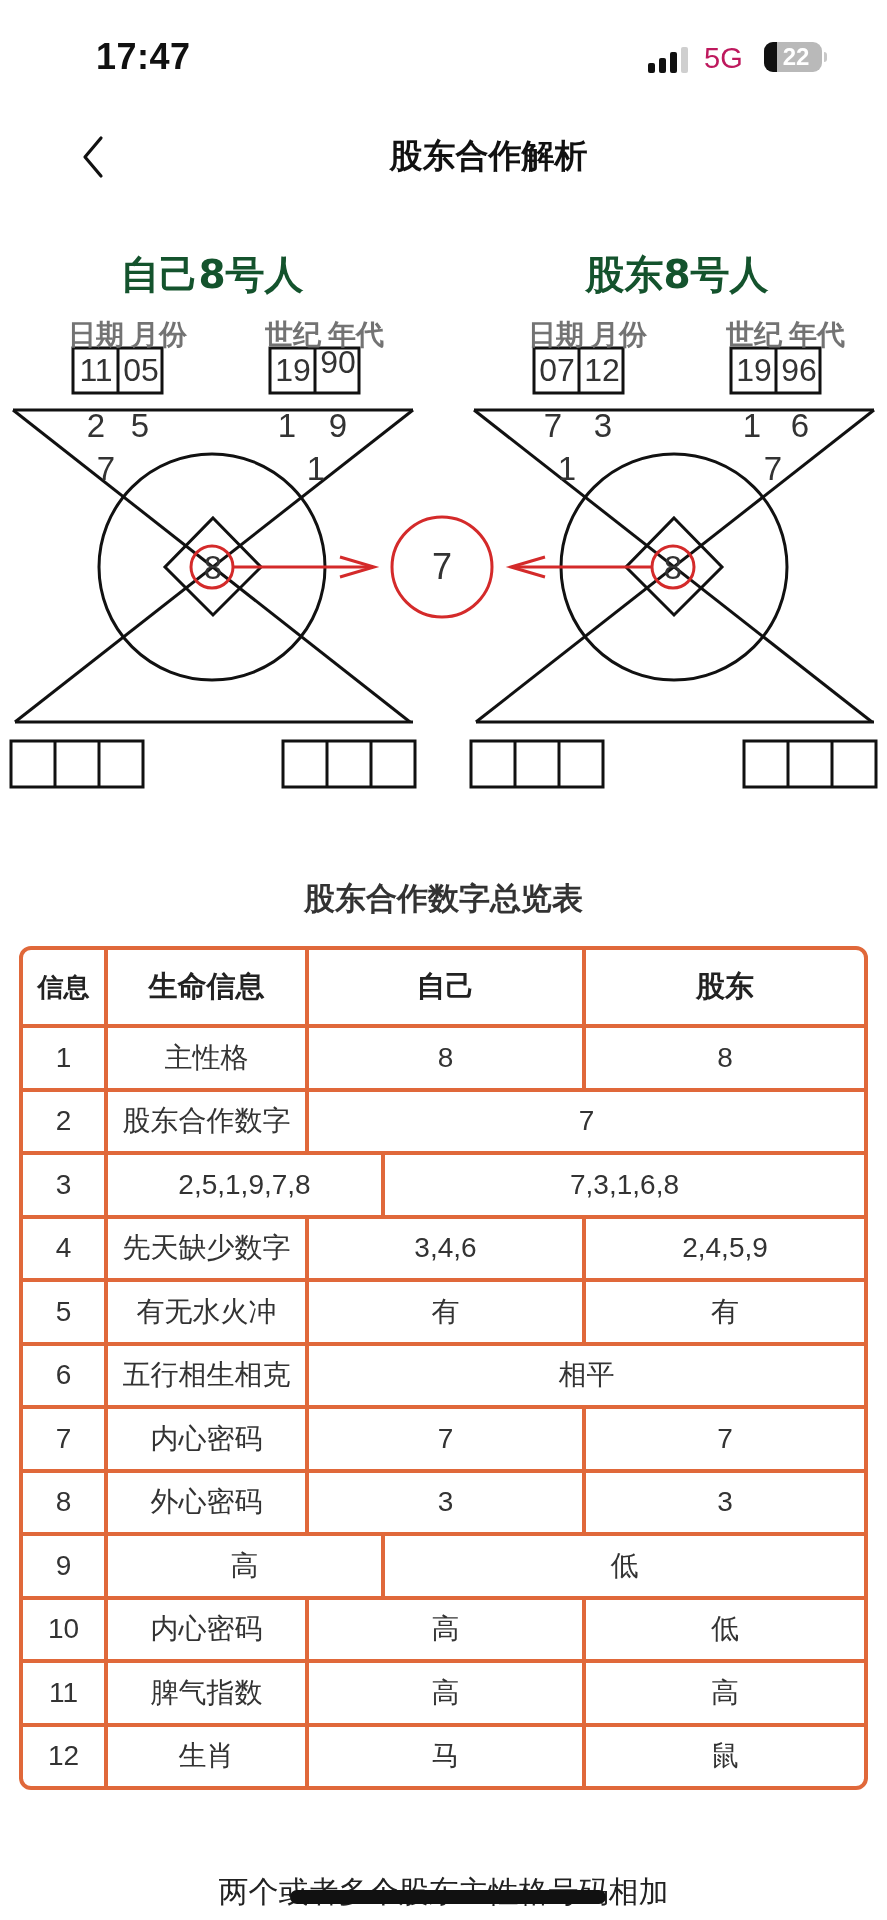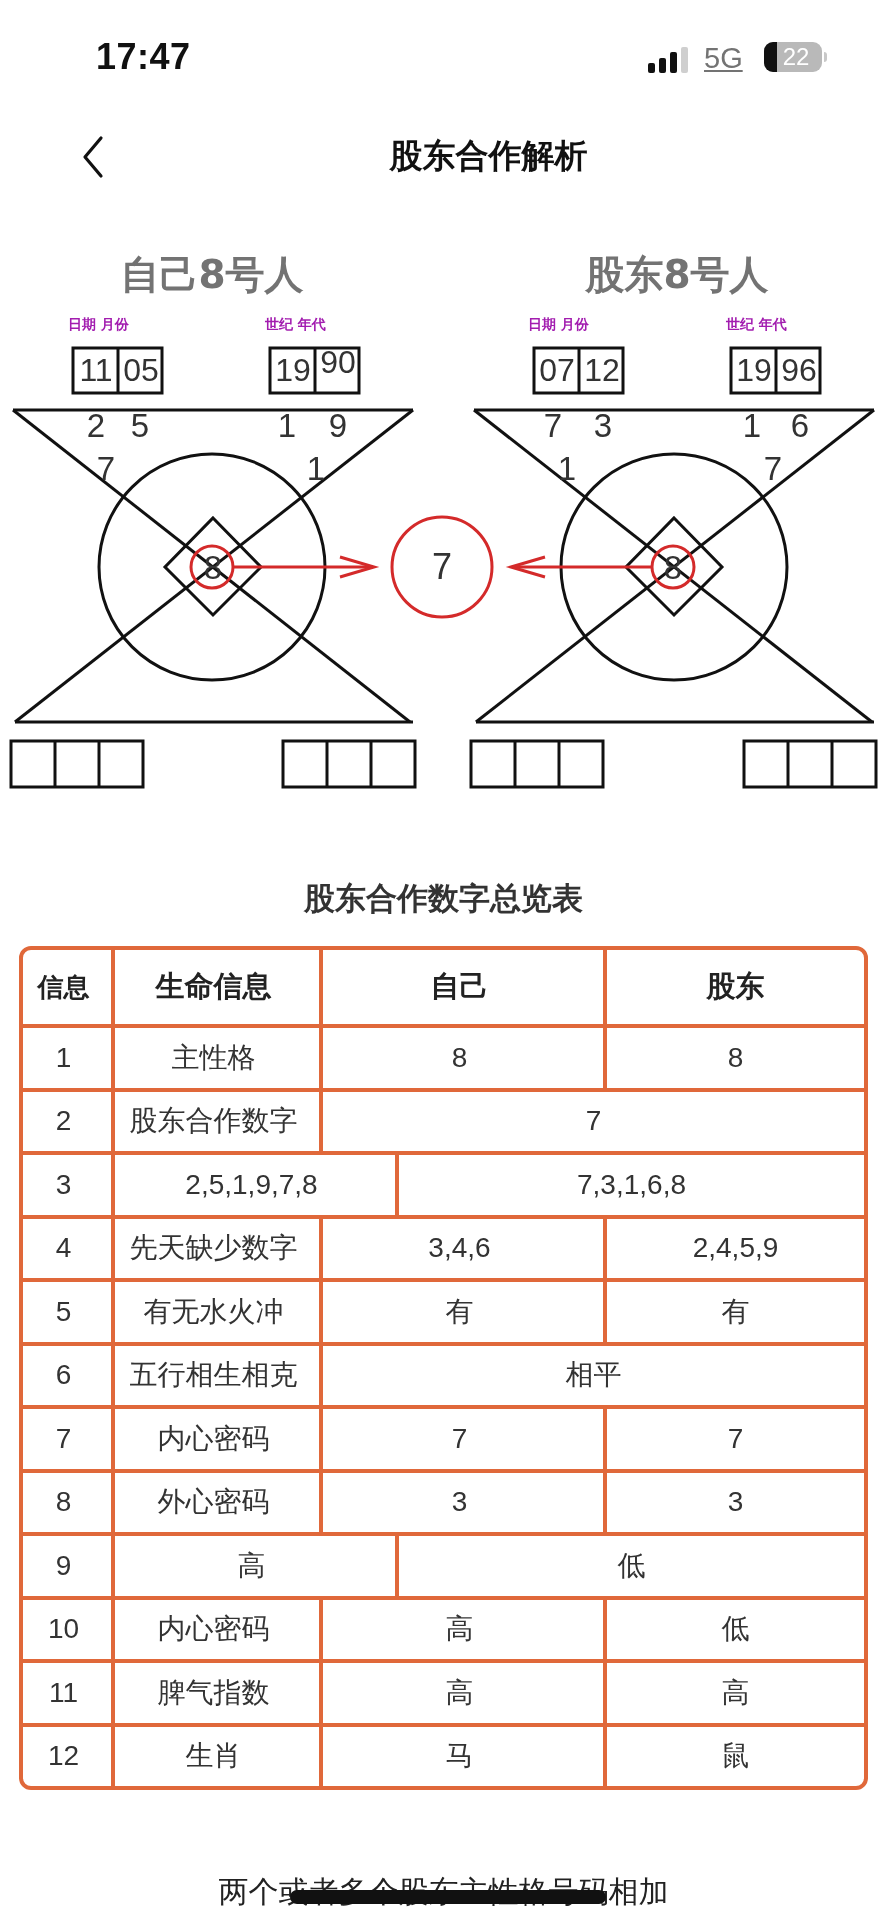--- a/index.html
+++ b/index.html
@@ -2,41 +2,41 @@
 <html><head>
 <meta charset="utf-8">
 <style>
   * { box-sizing: border-box; margin: 0; padding: 0; }
   html, body { width: 887px; height: 1920px; background: #ffffff; overflow: hidden; }
   body { position: relative; font-family: "DejaVu Sans", "Liberation Sans", sans-serif; color: #111; }
 
   .statusbar { position: absolute; left: 0; top: 0; width: 887px; height: 110px; }
   .time { position: absolute; left: 96px; top: 36px; font-family: "Liberation Sans", sans-serif; font-weight: bold; font-size: 36px; letter-spacing: 0.5px; color: #111; }
   .signal { position: absolute; left: 648px; top: 47px; width: 44px; height: 26px; }
-  .net { position: absolute; left: 704px; top: 42px; font-family: "Liberation Sans", sans-serif; font-size: 29px; color: #737373; text-decoration: underline; }
+  .net { position: absolute; left: 704px; top: 42px; font-family: "Liberation Sans", sans-serif; font-size: 29px; color: #be185d; }
   .battery { position: absolute; left: 764px; top: 42px; width: 58px; height: 30px; border-radius: 9px; background: #b9b9b9; overflow: hidden; }
   .battery .fill { position: absolute; left: 0; top: 0; bottom: 0; width: 13px; background: #111; }
-  .battery .pct { position: absolute; left: 0; right: 0; top: 0; bottom: 0; text-align: center; line-height: 30px; font-family: "Liberation Sans", sans-serif; font-weight: normal; font-size: 24px; color: #fff; padding-left: 6px; }
+  .battery .pct { position: absolute; left: 0; right: 0; top: 0; bottom: 0; text-align: center; line-height: 30px; font-family: "Liberation Sans", sans-serif; font-weight: bold; font-size: 24px; color: #fff; padding-left: 6px; }
   .battery-tip { position: absolute; left: 824px; top: 52px; width: 3px; height: 10px; border-radius: 0 3px 3px 0; background: #c8c8c8; }
 
   .navbar { position: absolute; left: 0; top: 120px; width: 887px; height: 70px; margin-left: 45px; }
   .back { position: absolute; left: 32px; top: 12px; width: 40px; height: 50px; cursor: pointer; }
   .nav-title { position: absolute; left: 0; right: 0; top: 14px; text-align: center; font-size: 33px; font-weight: bold; color: #111; }
 
   .diagram { position: absolute; left: 0; top: 230px; width: 887px; height: 580px; }
   .diagram svg { position: absolute; left: 0; top: 0; }
-  .dtitle { position: absolute; top: 18px; width: 300px; text-align: center; font-size: 39px; font-weight: bold; color: #737373; }
-  .dlabel { position: absolute; top: 86px; font-size: 14px; font-weight: bold; color: #a21caf; white-space: nowrap; }
+  .dtitle { position: absolute; top: 18px; width: 300px; text-align: center; font-size: 39px; font-weight: bold; color: #14532d; }
+  .dlabel { position: absolute; top: 86px; font-size: 28px; font-weight: bold; color: #737373; white-space: nowrap; font-family: Liberation Serif, serif; }
   .dnum { position: absolute; font-family: "Liberation Sans", sans-serif; font-size: 33px; color: #333; transform: translate(-50%, -50%); }
   .boxnum { position: absolute; font-family: "Liberation Sans", sans-serif; font-size: 32px; color: #333; text-align: center; width: 44px; line-height: 44px; }
 
   .table-title { position: absolute; left: 0; right: 0; top: 878px; text-align: center; font-size: 31px; font-weight: bold; color: #333; }
 
   .tbl { position: absolute; left: 19px; top: 946px; width: 849px; border: 4px solid #e0683a; border-radius: 12px; overflow: hidden; background: #fff; }
-  .row { display: flex; border-top: 4px solid #e0683a; height: 63.5px; gap: 7px; }
+  .row { display: flex; border-top: 4px solid #e0683a; height: 63.5px; }
   .row.header { border-top: none; height: 74px; }
   .cell { display: flex; align-items: center; justify-content: center; border-left: 4px solid #e0683a; font-size: 28px; color: #333; white-space: nowrap; overflow: hidden; }
   .cell:first-child { border-left: none; }
   .c0 { width: 81px; font-family: "Liberation Sans", sans-serif; }
   .c1 { width: 201px; }
   .c2 { width: 277px; font-family: "Liberation Sans", sans-serif; }
   .c3 { flex: 1; font-family: "Liberation Sans", sans-serif; }
   .cspan { flex: 1; font-family: "Liberation Sans", sans-serif; }
   .header .cell { font-weight: bold; color: #222; font-size: 29px; }
   .header .c0 { font-family: "DejaVu Sans", sans-serif; font-size: 26px; }

